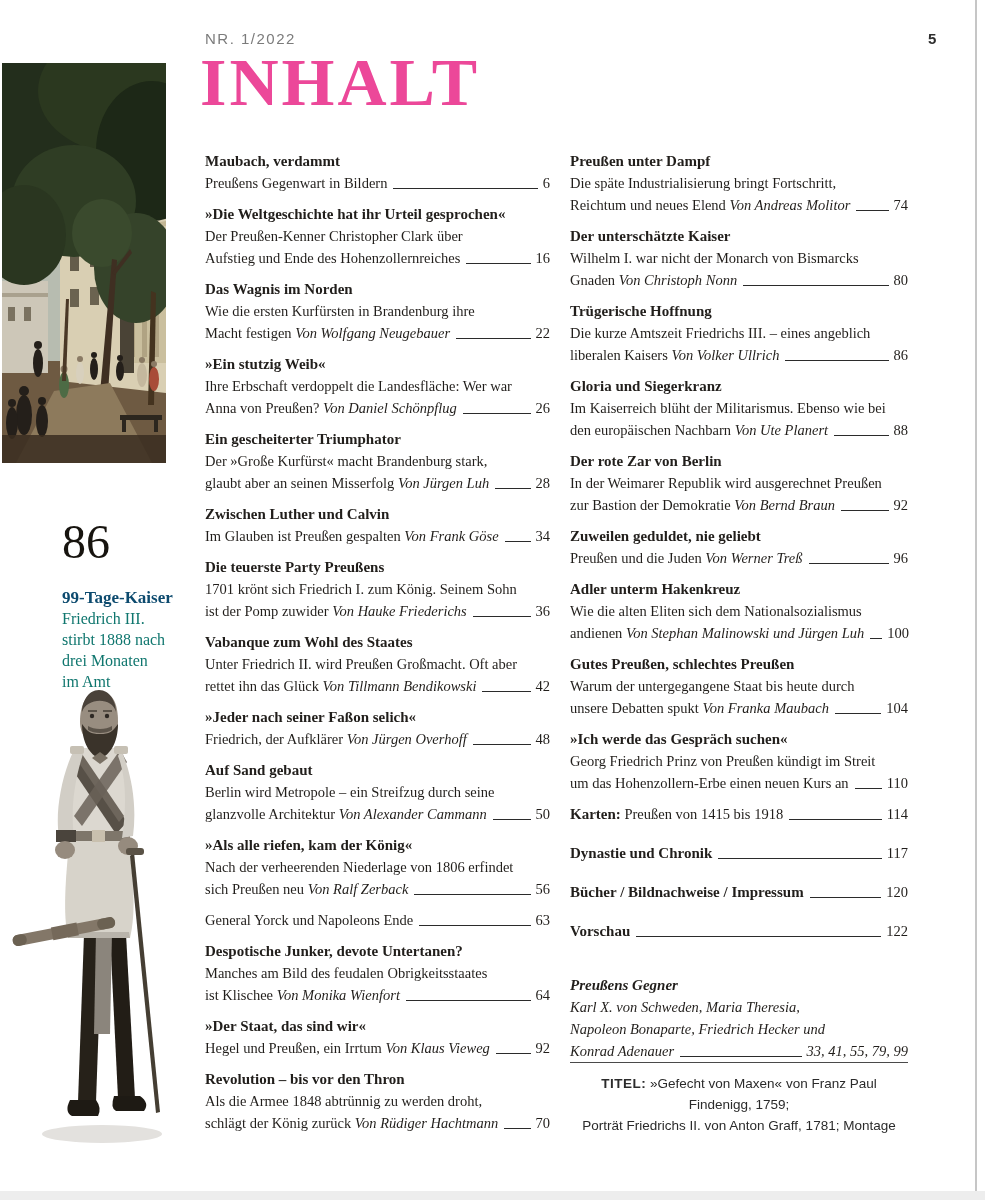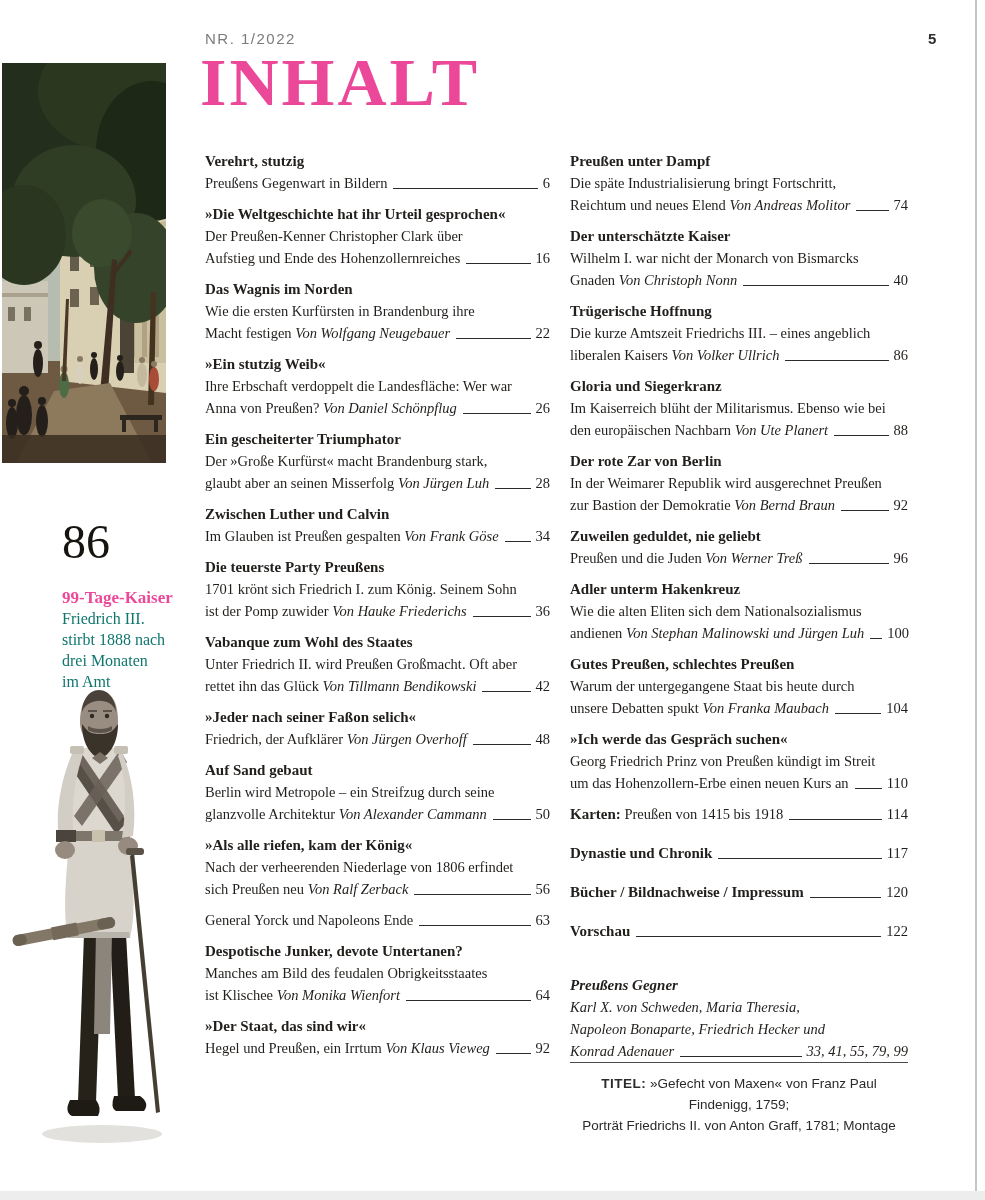--- a/index.html
+++ b/index.html
@@ -10,21 +10,21 @@
   .pagenum{position:absolute;left:928px;top:30px;font-family:"Liberation Sans",sans-serif;
          font-size:15px;font-weight:bold;color:#2e2e2e;}
   .big-title{position:absolute;left:200px;top:48px;font-size:68px;letter-spacing:3px;
          color:#ec4899;line-height:1;font-weight:bold;}
   .painting{position:absolute;left:2px;top:63px;width:164px;height:400px;}
   .painting svg{display:block;width:100%;height:100%;}
   .photo{position:absolute;left:8px;top:684px;width:182px;height:468px;}
   .photo svg{display:block;width:100%;height:100%;}
   .sidebar{position:absolute;left:62px;top:518px;width:140px;}
   .feature-num{font-size:48px;line-height:1;color:#17140f;}
-  .kicker{margin-top:22px;font-size:17px;font-weight:bold;color:#ec4899;}
+  .kicker{margin-top:22px;font-size:17px;font-weight:bold;color:#0c4a6e;}
   .caption div{font-size:16px;line-height:20px;color:#0f766e;margin-top:1px;}
   .col{position:absolute;top:150px;width:345px;}
   .col-left{left:205px;}
   .col-right{left:570px;width:338px;}
   .toc-entry{margin-bottom:9px;}
   .line{display:flex;align-items:baseline;font-size:14.5px;line-height:22px;}
   .seg{white-space:pre;}
   .s-b{font-weight:bold;font-size:15px;}
   .s-i{font-style:italic;}
   .leader{flex:1 1 auto;min-width:12px;border-bottom:1px solid #2b2b2b;
@@ -161,21 +161,21 @@
       <rect x="95" y="26" width="9" height="2" fill="#5a5248"></rect>
       <rect x="62" y="62" width="14" height="8" rx="2" fill="#c6c0b4"></rect>
       <rect x="106" y="62" width="14" height="8" rx="2" fill="#c6c0b4"></rect>
       <path d="M92,68 l8,6 -8,6 -8,-6 Z" fill="#7a7164"></path>
     </svg>
   </div>
 
   <div class="col col-left" id="col-left">
       <div class="toc-entry">
         <div class="line">
-          <span class="seg s-b">Verehrt, stutzig</span>
+          <span class="seg s-b">Maubach, verdammt</span>
         </div>
         <div class="line">
           <span class="seg s-r">Preußens Gegenwart in Bildern</span>
           <span class="leader"></span>
           <span class="pg">6</span>
         </div>
       </div>
       <div class="toc-entry">
         <div class="line">
           <span class="seg s-b">»Die Weltgeschichte hat ihr Urteil gesprochen«</span>
@@ -334,20 +334,34 @@
         <div class="line">
           <span class="seg s-b">»Der Staat, das sind wir«</span>
         </div>
         <div class="line">
           <span class="seg s-r">Hegel und Preußen, ein Irrtum </span>
           <span class="seg s-i">Von Klaus Vieweg</span>
           <span class="leader"></span>
           <span class="pg">92</span>
         </div>
       </div>
+      <div class="toc-entry">
+        <div class="line">
+          <span class="seg s-b">Revolution – bis vor den Thron</span>
+        </div>
+        <div class="line">
+          <span class="seg s-r">Als die Armee 1848 abtrünnig zu werden droht,</span>
+        </div>
+        <div class="line">
+          <span class="seg s-r">schlägt der König zurück </span>
+          <span class="seg s-i">Von Rüdiger Hachtmann</span>
+          <span class="leader"></span>
+          <span class="pg">70</span>
+        </div>
+      </div>
     </div>
   <div class="col col-right" id="col-right">
       <div class="toc-entry">
         <div class="line">
           <span class="seg s-b">Preußen unter Dampf</span>
         </div>
         <div class="line">
           <span class="seg s-r">Die späte Industrialisierung bringt Fortschritt,</span>
         </div>
         <div class="line">
@@ -361,21 +375,21 @@
         <div class="line">
           <span class="seg s-b">Der unterschätzte Kaiser</span>
         </div>
         <div class="line">
           <span class="seg s-r">Wilhelm I. war nicht der Monarch von Bismarcks</span>
         </div>
         <div class="line">
           <span class="seg s-r">Gnaden </span>
           <span class="seg s-i">Von Christoph Nonn</span>
           <span class="leader"></span>
-          <span class="pg">40</span>
+          <span class="pg">80</span>
         </div>
       </div>
       <div class="toc-entry">
         <div class="line">
           <span class="seg s-b">Trügerische Hoffnung</span>
         </div>
         <div class="line">
           <span class="seg s-r">Die kurze Amtszeit Friedrichs III. – eines angeblich</span>
         </div>
         <div class="line">

